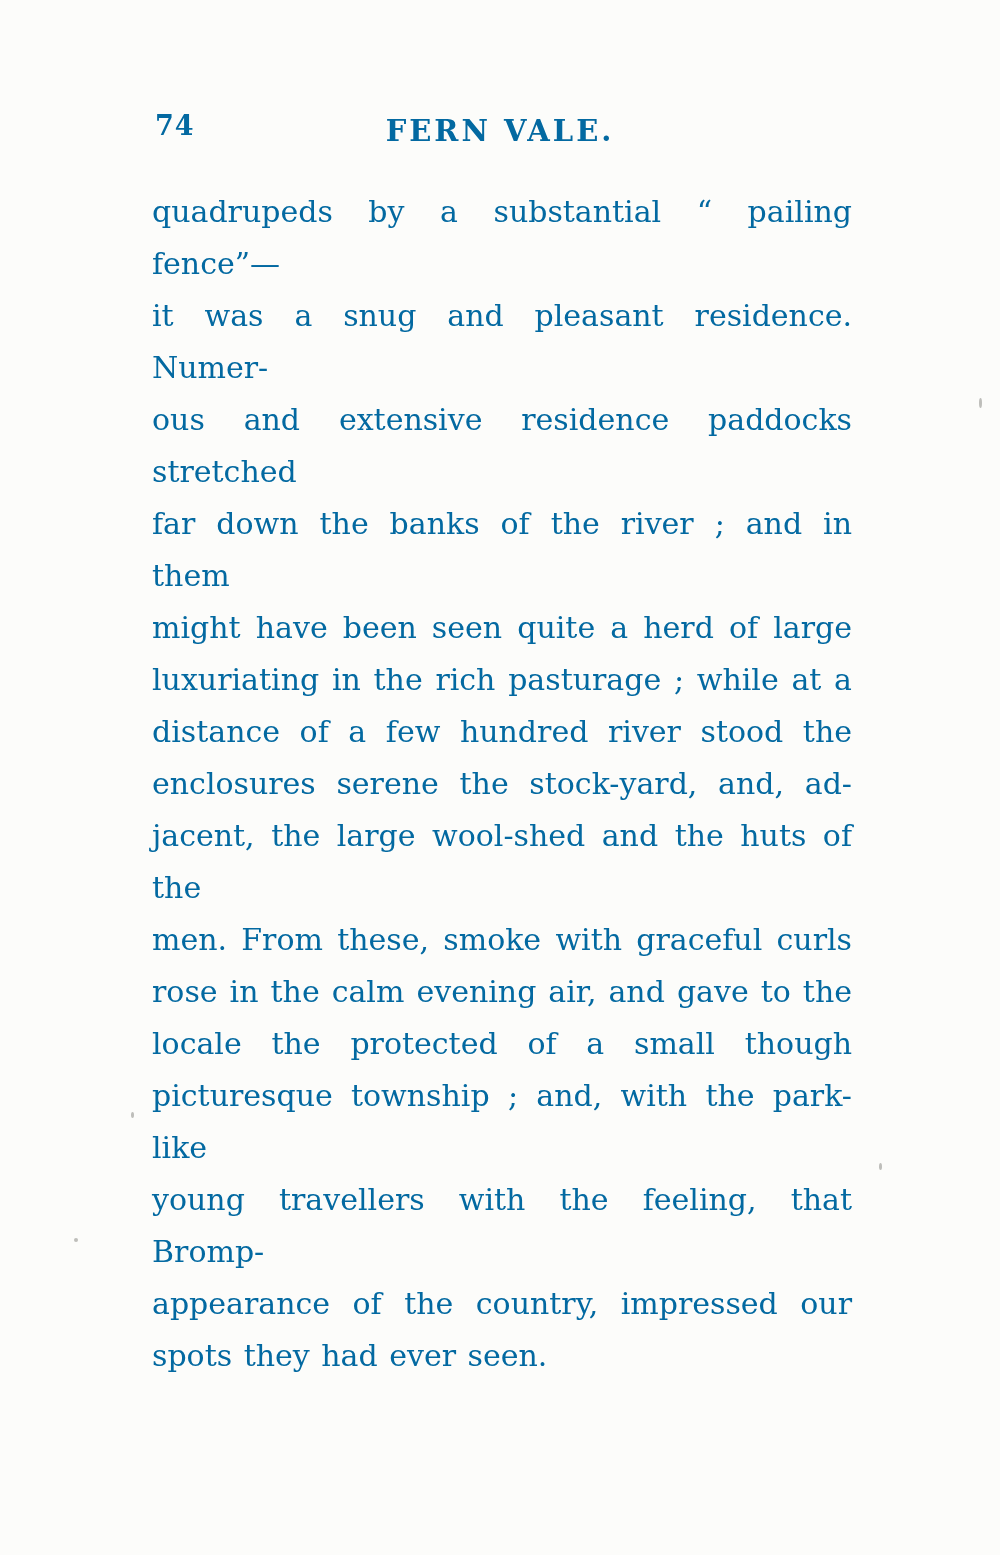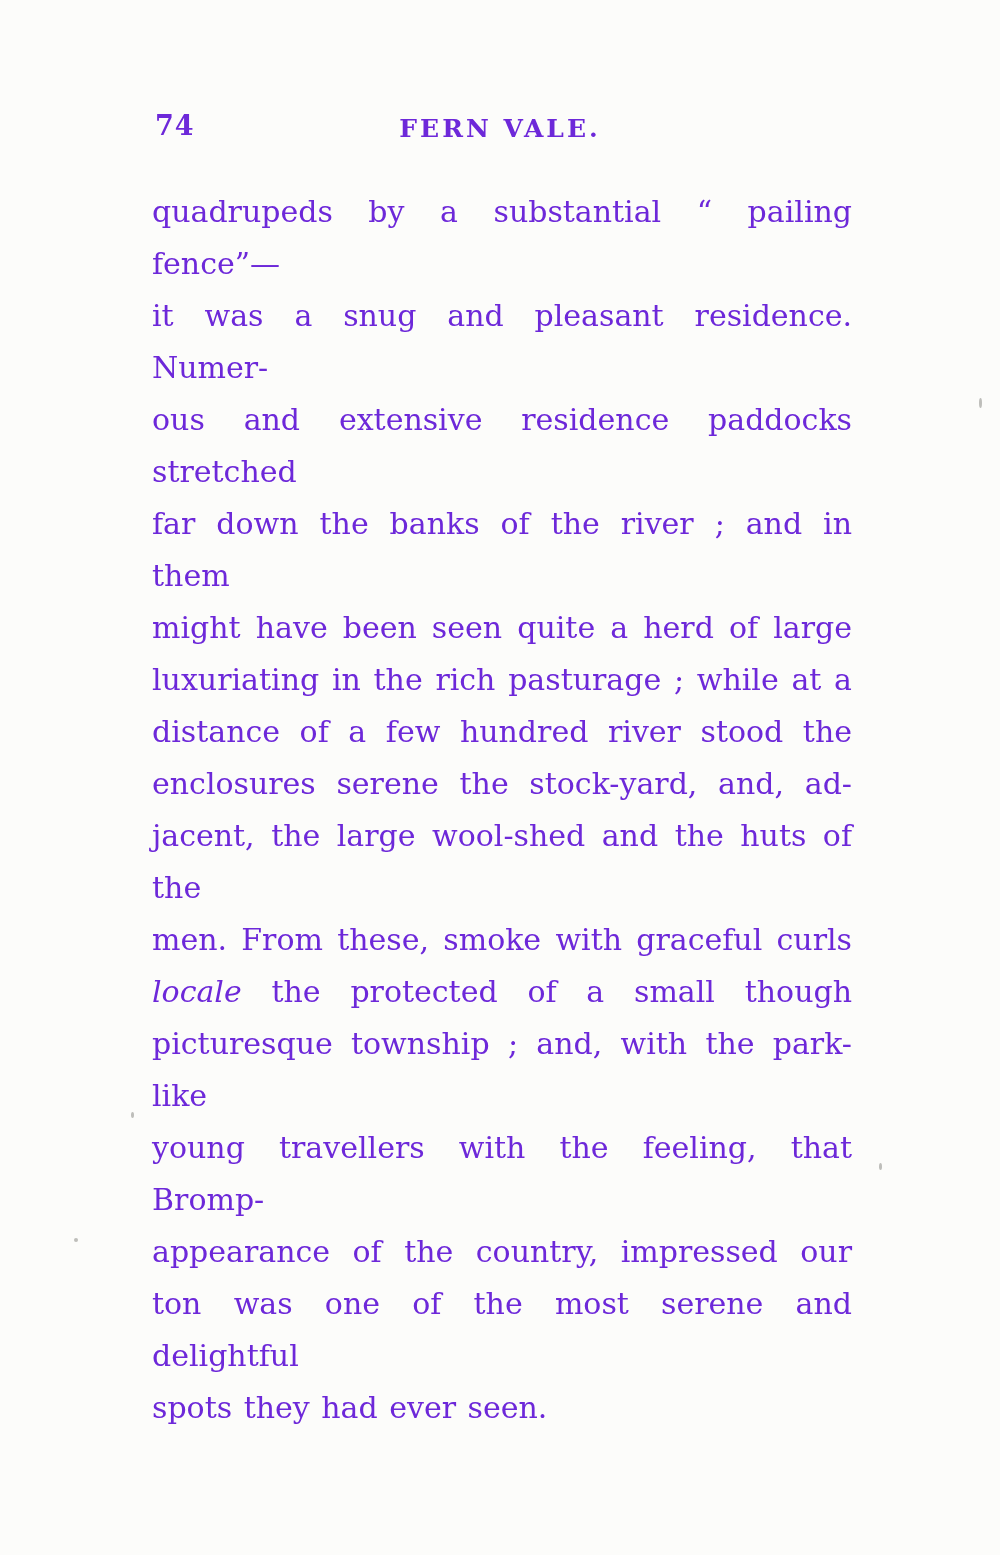--- a/index.html
+++ b/index.html
@@ -7,38 +7,38 @@
     padding: 0;
     background: #e9e9e7;
   }
   .page {
     position: relative;
     width: 1000px;
     height: 1555px;
     margin: 0 auto;
     background: #fcfcfa;
     font-family: "DejaVu Serif", "Liberation Serif", serif;
-    color: #6d28d9;
+    color: #0369a1;
     overflow: hidden;
   }
   .page-number {
     position: absolute;
     top: 110px;
     left: 155px;
     font-size: 27px;
     font-weight: 700;
     letter-spacing: 1px;
   }
   .running-header {
     position: absolute;
     top: 114px;
     left: 0;
     width: 100%;
     text-align: center;
-    font-size: 25px;
+    font-size: 29px;
     font-weight: 700;
     letter-spacing: 3px;
   }
   .body-text {
     position: absolute;
     top: 186px;
     left: 152px;
     width: 700px;
     font-size: 30px;
     line-height: 52px;
@@ -47,21 +47,20 @@
   .line {
     text-align: justify;
     text-align-last: justify;
     white-space: normal;
   }
   .line.no-justify {
     text-align: left;
     text-align-last: left;
   }
   .italic {
-    font-style: italic;
   }
   .speck {
     position: absolute;
     background: #8a8a85;
     border-radius: 50%;
     opacity: .55;
   }
 </style>
 </head>
 <body>
@@ -76,25 +75,25 @@
       <div class="line"><span>quadrupeds by a substantial “ pailing fence”—</span></div>
       <div class="line"><span>it was a snug and pleasant residence.  Numer-</span></div>
       <div class="line"><span>ous and extensive residence paddocks stretched</span></div>
       <div class="line"><span>far down the banks of the river ; and in them</span></div>
       <div class="line"><span>might have been seen quite a herd of large</span></div>
       <div class="line"><span>luxuriating in the rich pasturage ; while at a</span></div>
       <div class="line"><span>distance of a few hundred river stood the</span></div>
       <div class="line"><span>enclosures serene the stock-yard, and, ad-</span></div>
       <div class="line"><span>jacent, the large wool-shed and the huts of the</span></div>
       <div class="line"><span>men.  From these, smoke with graceful curls</span></div>
+      <div class="line"><span>rose in the calm evening air, and gave to the</span></div>
       <div class="line"><span class="italic">locale</span><span> the protected of a small though</span></div>
       <div class="line"><span>picturesque township ; and, with the park-like</span></div>
       <div class="line"><span>young travellers with the feeling, that Bromp-</span></div>
       <div class="line"><span>appearance of the country, impressed our</span></div>
-      <div class="line"><span>ton was one of the most serene and delightful</span></div>
       <div class="line no-justify"><span>spots they had ever seen.</span></div>
     </div>
 
   <div class="speck" style="left:979px; top:398px; width:3px; height:10px;"></div>
   <div class="speck" style="left:879px; top:1163px; width:3px; height:7px;"></div>
   <div class="speck" style="left:74px;  top:1238px; width:4px; height:4px;"></div>
   <div class="speck" style="left:131px; top:1112px; width:3px; height:6px;"></div>
 
 </div>
 

